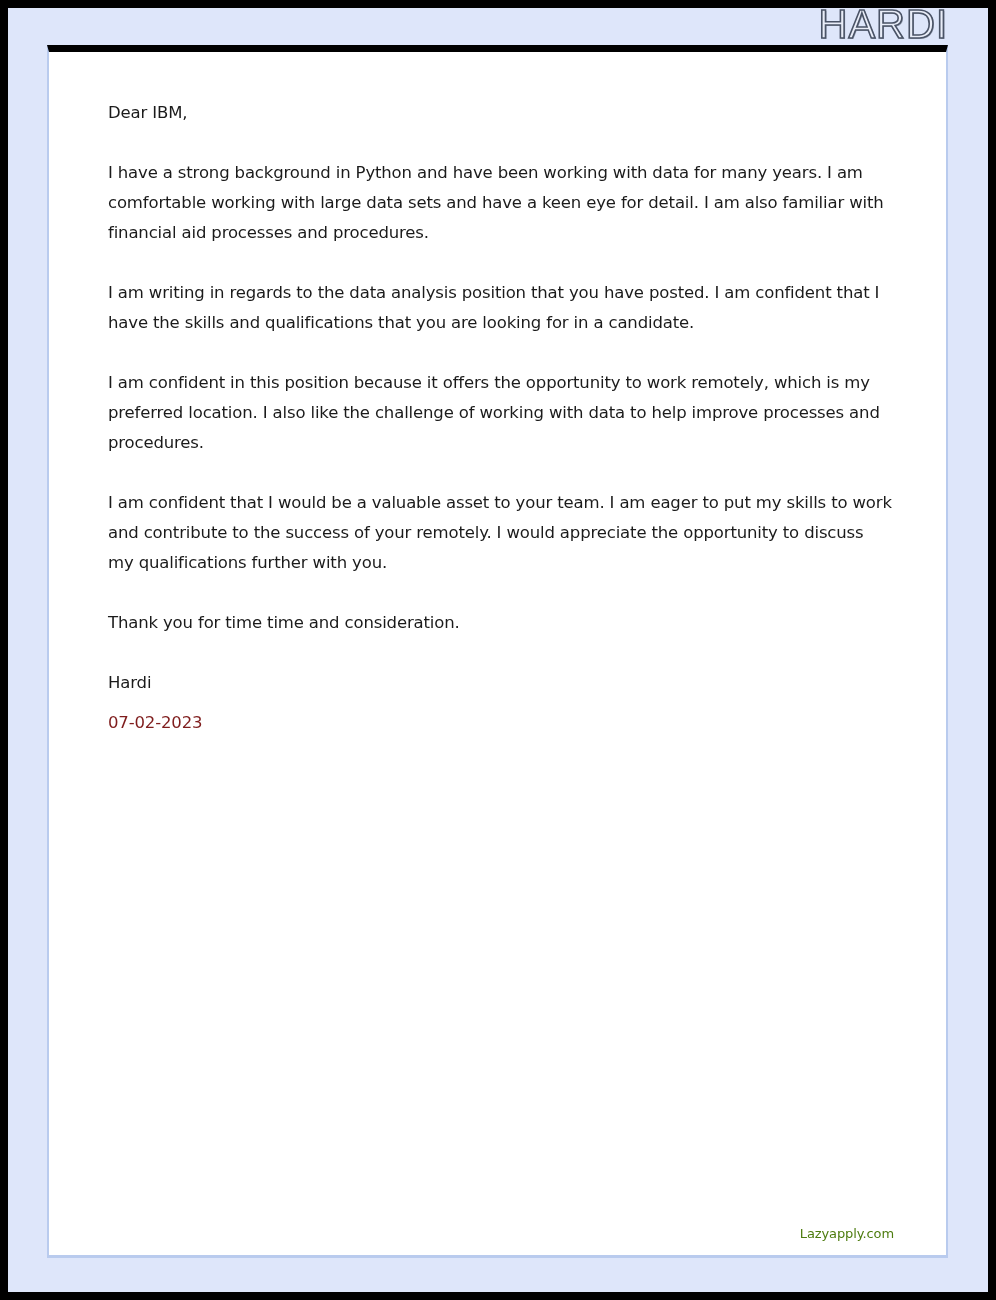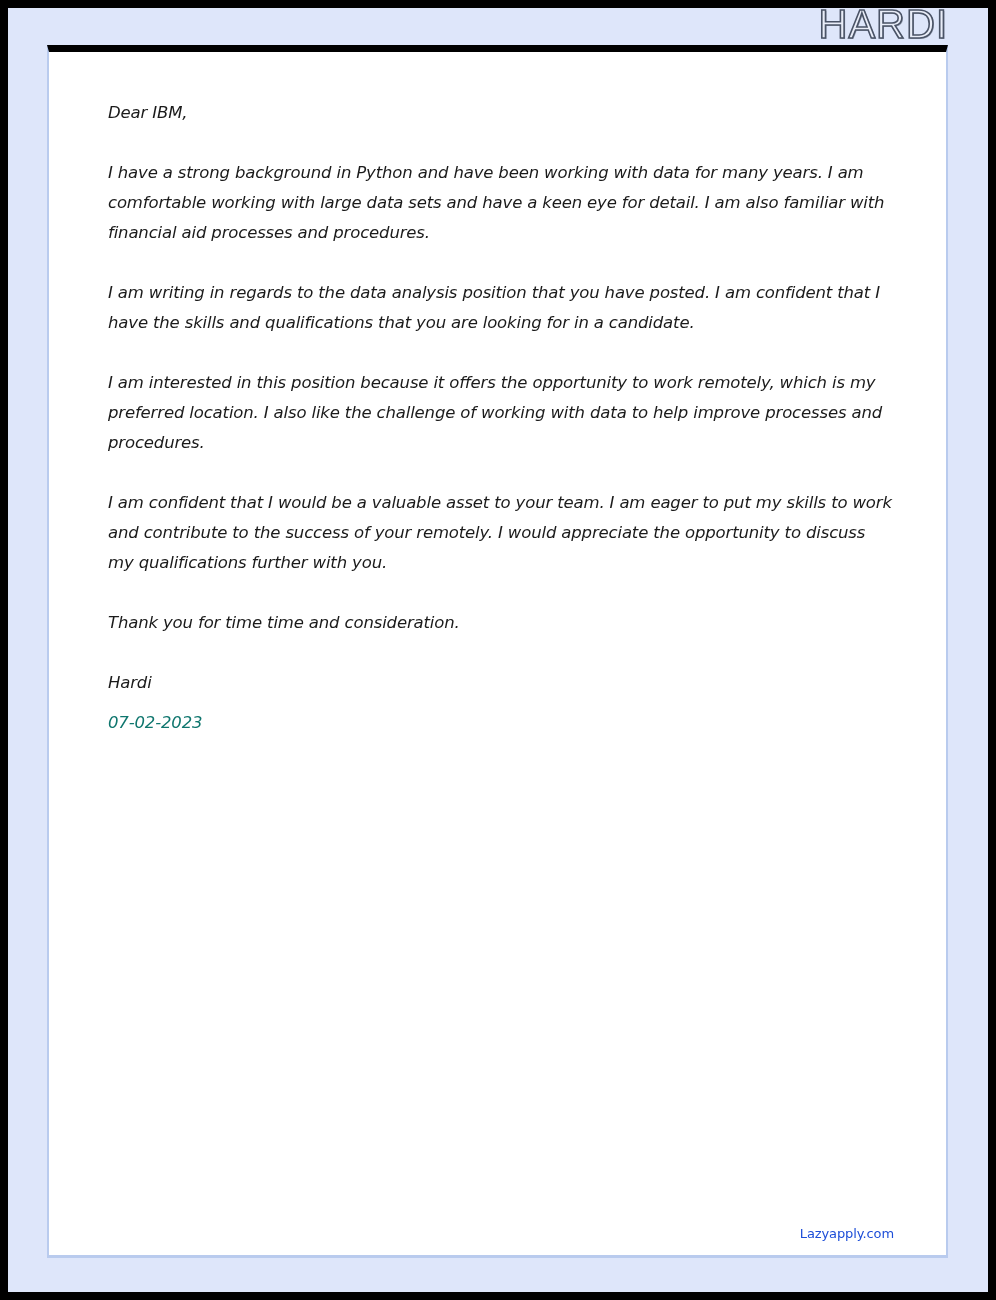--- a/index.html
+++ b/index.html
@@ -73,49 +73,48 @@
     padding: 46px 52px 0 59px;
   }
 
   
   .letter-body {
     font-family: "DejaVu Sans", sans-serif;
     font-size: 16.5px;
     line-height: 30px;
     color: #1b1b1b;
     letter-spacing: -0.15px;
-    font-style: italic;
   }
 
   .letter-body p {
     margin: 0 0 30px 0;
   }
 
   .letter-body p:last-child {
     margin-bottom: 0;
   }
 
   .salutation { margin-bottom: 30px; }
 
   .signoff-name { margin-bottom: 10px !important; }
 
   .letter-date {
-    color: #0f766e;
+    color: #7f1d1d;
     margin: 0;
   }
 
   
   .sheet-footer {
     position: absolute;
     right: 52px;
     bottom: 12px;
     font-family: "DejaVu Sans", sans-serif;
     font-size: 13px;
     line-height: 18px;
-    color: #1d4ed8;
+    color: #4d7c0f;
     letter-spacing: -0.1px;
   }
 </style>
 </head>
 <body>
 
 <div class="canvas">
 
   <div class="letterhead">
     <div class="brand-wordmark">HARDI</div>
@@ -125,21 +124,21 @@
     <div class="sheet-inner">
 
       <div class="letter-body">
 
         <p class="salutation">Dear IBM,</p>
 
         <p>I have a strong background in Python and have been working with data for many years. I am comfortable working with large data sets and have a keen eye for detail. I am also familiar with financial aid processes and procedures.</p>
 
         <p>I am writing in regards to the data analysis position that you have posted. I am confident that I have the skills and qualifications that you are looking for in a candidate.</p>
 
-        <p>I am interested in this position because it offers the opportunity to work remotely, which is my preferred location. I also like the challenge of working with data to help improve processes and procedures.</p>
+        <p>I am confident in this position because it offers the opportunity to work remotely, which is my preferred location. I also like the challenge of working with data to help improve processes and procedures.</p>
 
         <p>I am confident that I would be a valuable asset to your team. I am eager to put my skills to work and contribute to the success of your remotely. I would appreciate the opportunity to discuss my qualifications further with you.</p>
 
         <p>Thank you for time time and consideration.</p>
 
 
         <p class="signoff-name">Hardi</p>
 
         <p class="letter-date">07-02-2023</p>
 

